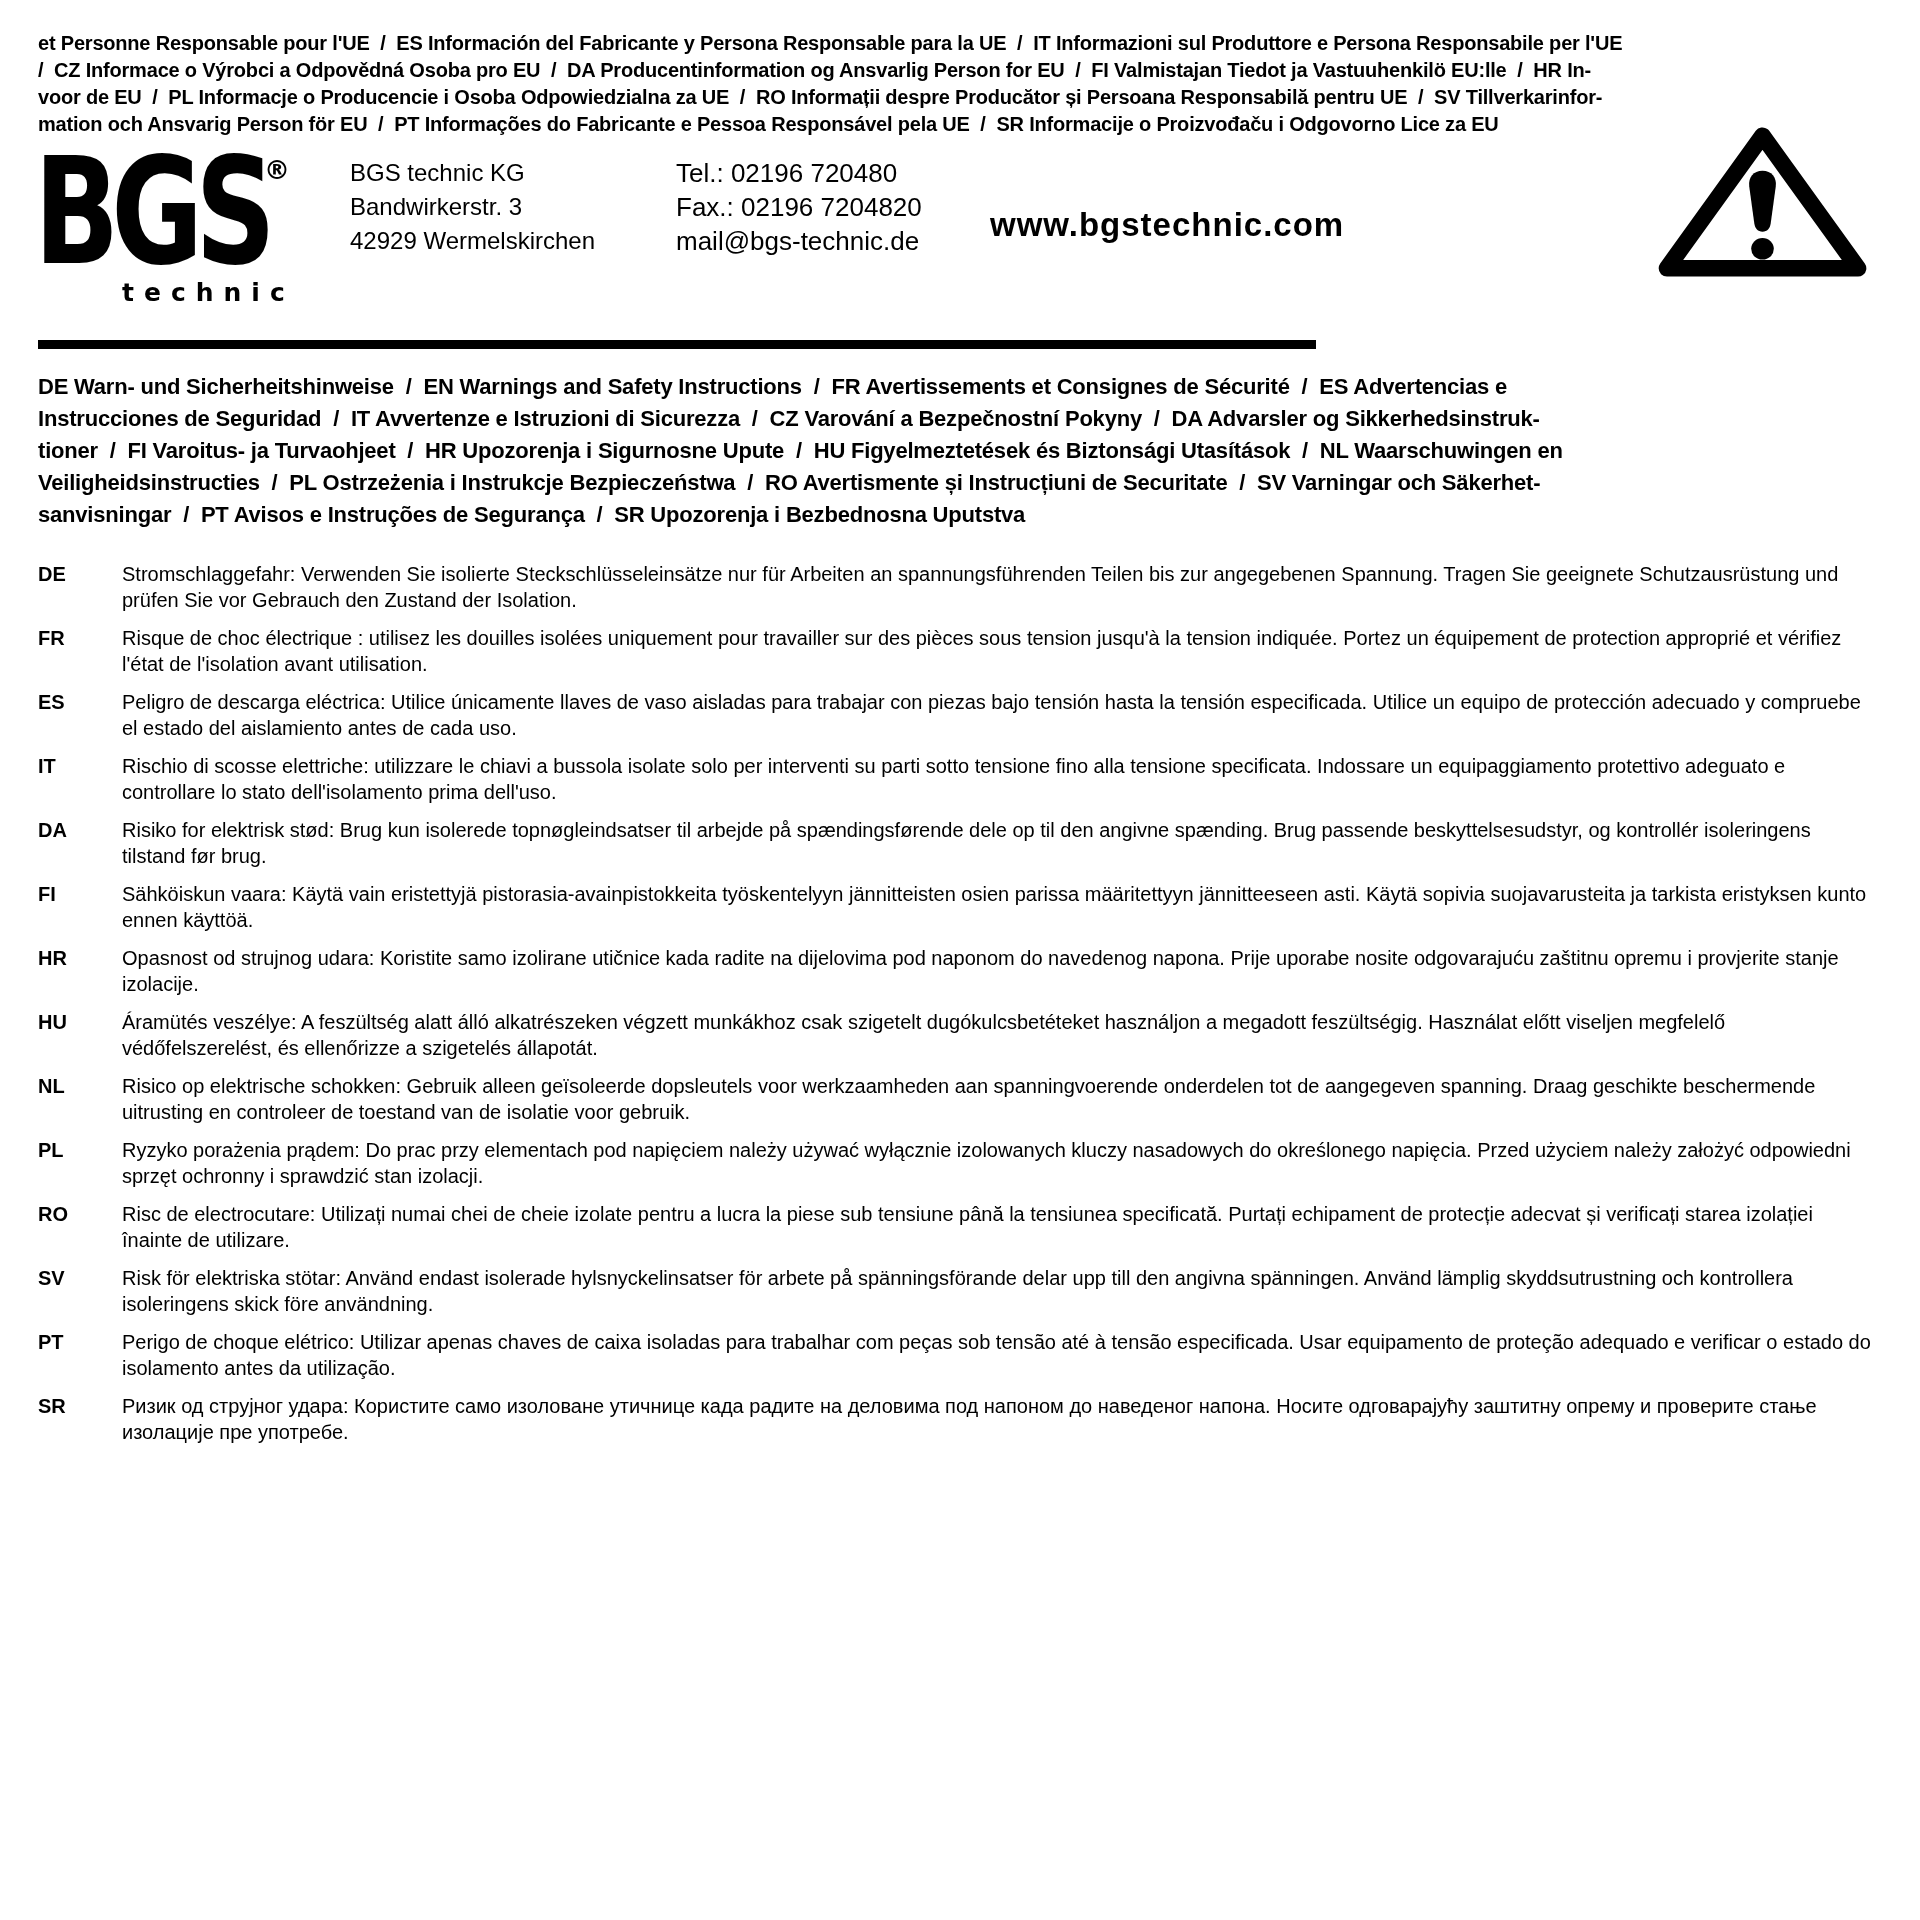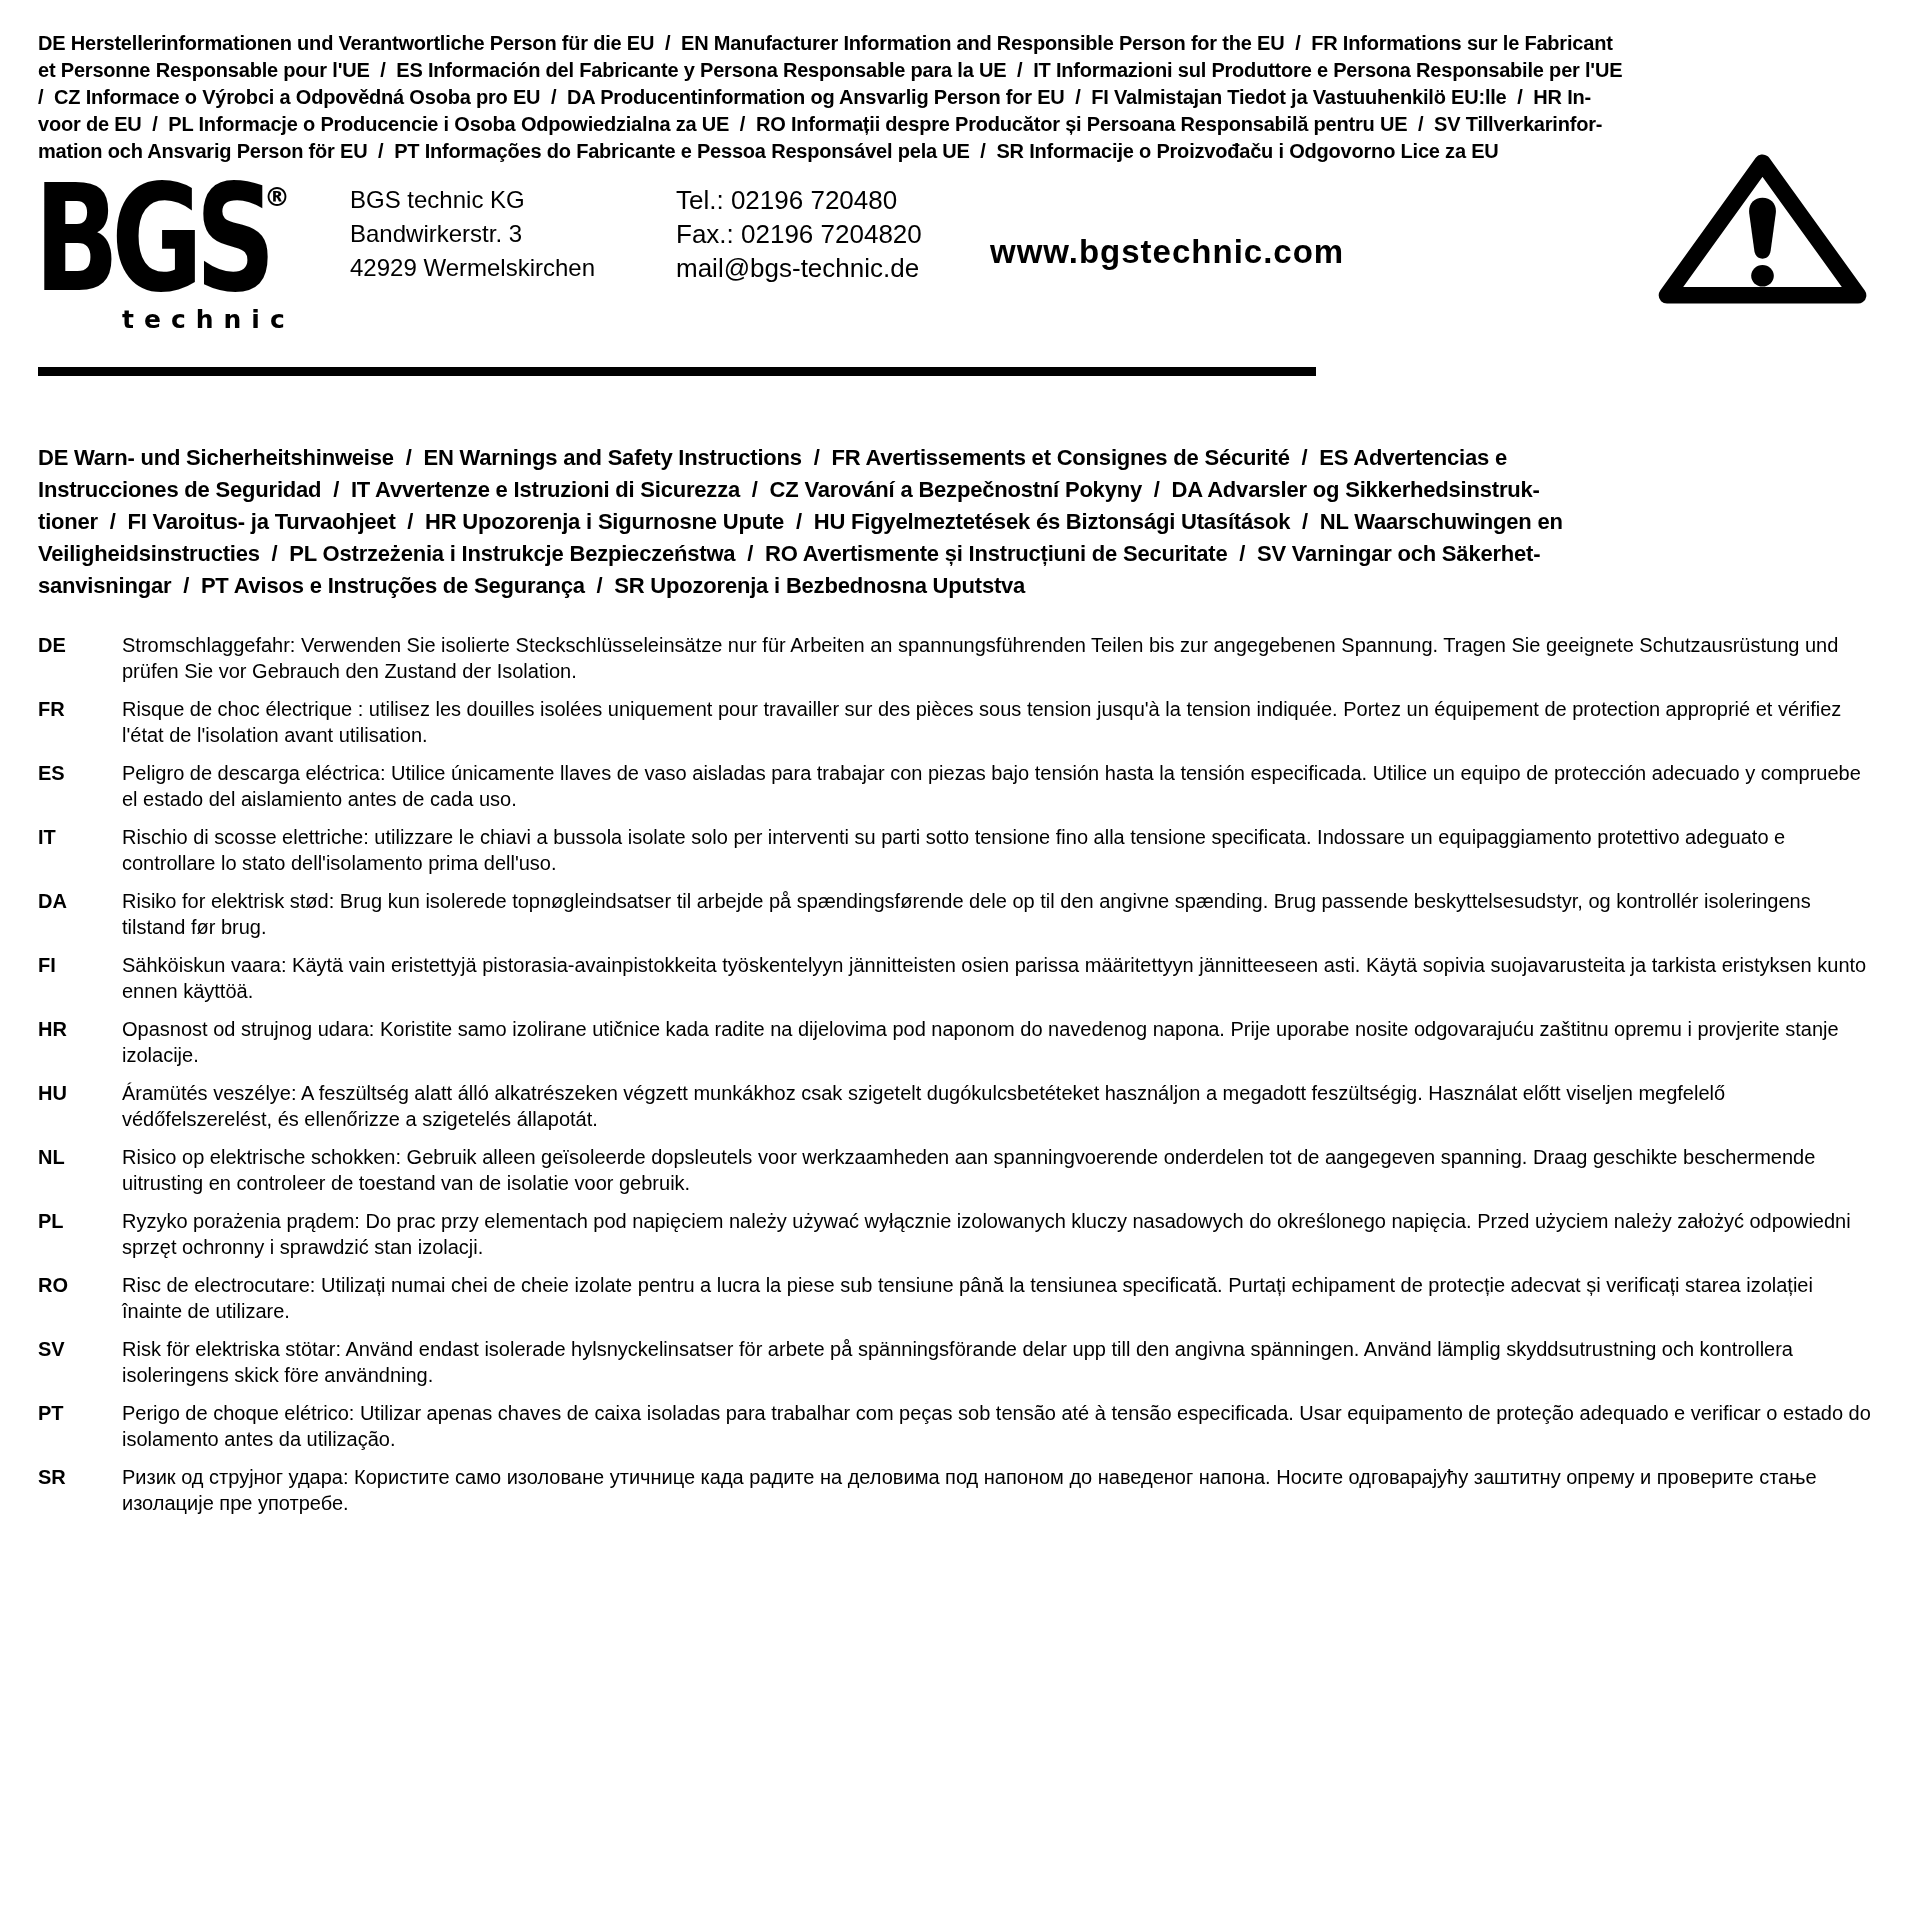--- a/index.html
+++ b/index.html
@@ -10,33 +10,32 @@
   }
   .m-heading{font-weight:bold;font-size:20px;line-height:27px;letter-spacing:-0.2px;}
   .hline{white-space:pre;}
   .brand{position:relative;height:166px;margin-top:8px;}
   .logo{position:absolute;left:0;top:2px;width:260px;height:162px;overflow:visible;}
   .addr{position:absolute;left:312px;top:10px;font-size:24px;line-height:34px;}
   .contact{position:absolute;left:638px;top:10px;font-size:26px;line-height:34px;}
   .site{position:absolute;left:952px;top:60px;font-size:33px;font-weight:bold;letter-spacing:1px;}
   .tri{position:absolute;right:10px;top:-22px;overflow:visible;}
   .rule{margin-top:28px;width:1278px;height:9px;background:#000000;}
-  .w-heading{margin-top:66px;font-weight:bold;font-size:22px;line-height:32px;letter-spacing:-0.2px;}
+  .w-heading{margin-top:22px;font-weight:bold;font-size:22px;line-height:32px;letter-spacing:-0.2px;}
   .safety{margin-top:30px;font-size:20px;line-height:26px;}
   .item{display:grid;grid-template-columns:62px 1fr;margin-bottom:12px;}
   .code{font-weight:bold;}
   .text{padding-right:6px;margin-left:22px;}
 </style>
 </head>
 <body>
 
 <div class="page">
 
   <div class="m-heading">
-    <div class="hline">DE Herstellerinformationen und Verantwortliche Person für die EU  /  EN Manufacturer Information and Responsible Person for the EU  /  FR Informations sur le Fabricant</div>
     <div class="hline">et Personne Responsable pour l'UE  /  ES Información del Fabricante y Persona Responsable para la UE  /  IT Informazioni sul Produttore e Persona Responsabile per l'UE</div>
     <div class="hline">/  CZ Informace o Výrobci a Odpovědná Osoba pro EU  /  DA Producentinformation og Ansvarlig Person for EU  /  FI Valmistajan Tiedot ja Vastuuhenkilö EU:lle  /  HR In-</div>
     <div class="hline">voor de EU  /  PL Informacje o Producencie i Osoba Odpowiedzialna za UE  /  RO Informații despre Producător și Persoana Responsabilă pentru UE  /  SV Tillverkarinfor-</div>
     <div class="hline">mation och Ansvarig Person för EU  /  PT Informações do Fabricante e Pessoa Responsável pela UE  /  SR Informacije o Proizvođaču i Odgovorno Lice za EU</div>
   </div>
 
   <div class="brand">
     <svg class="logo" viewBox="0 0 260 160" aria-hidden="true">
       <g transform="scale(1,1.32)">
         <text x="-4" y="86" font-size="112" font-weight="bold" letter-spacing="-8" font-family="DejaVu Sans, sans-serif" fill="#000000">BGS</text>

